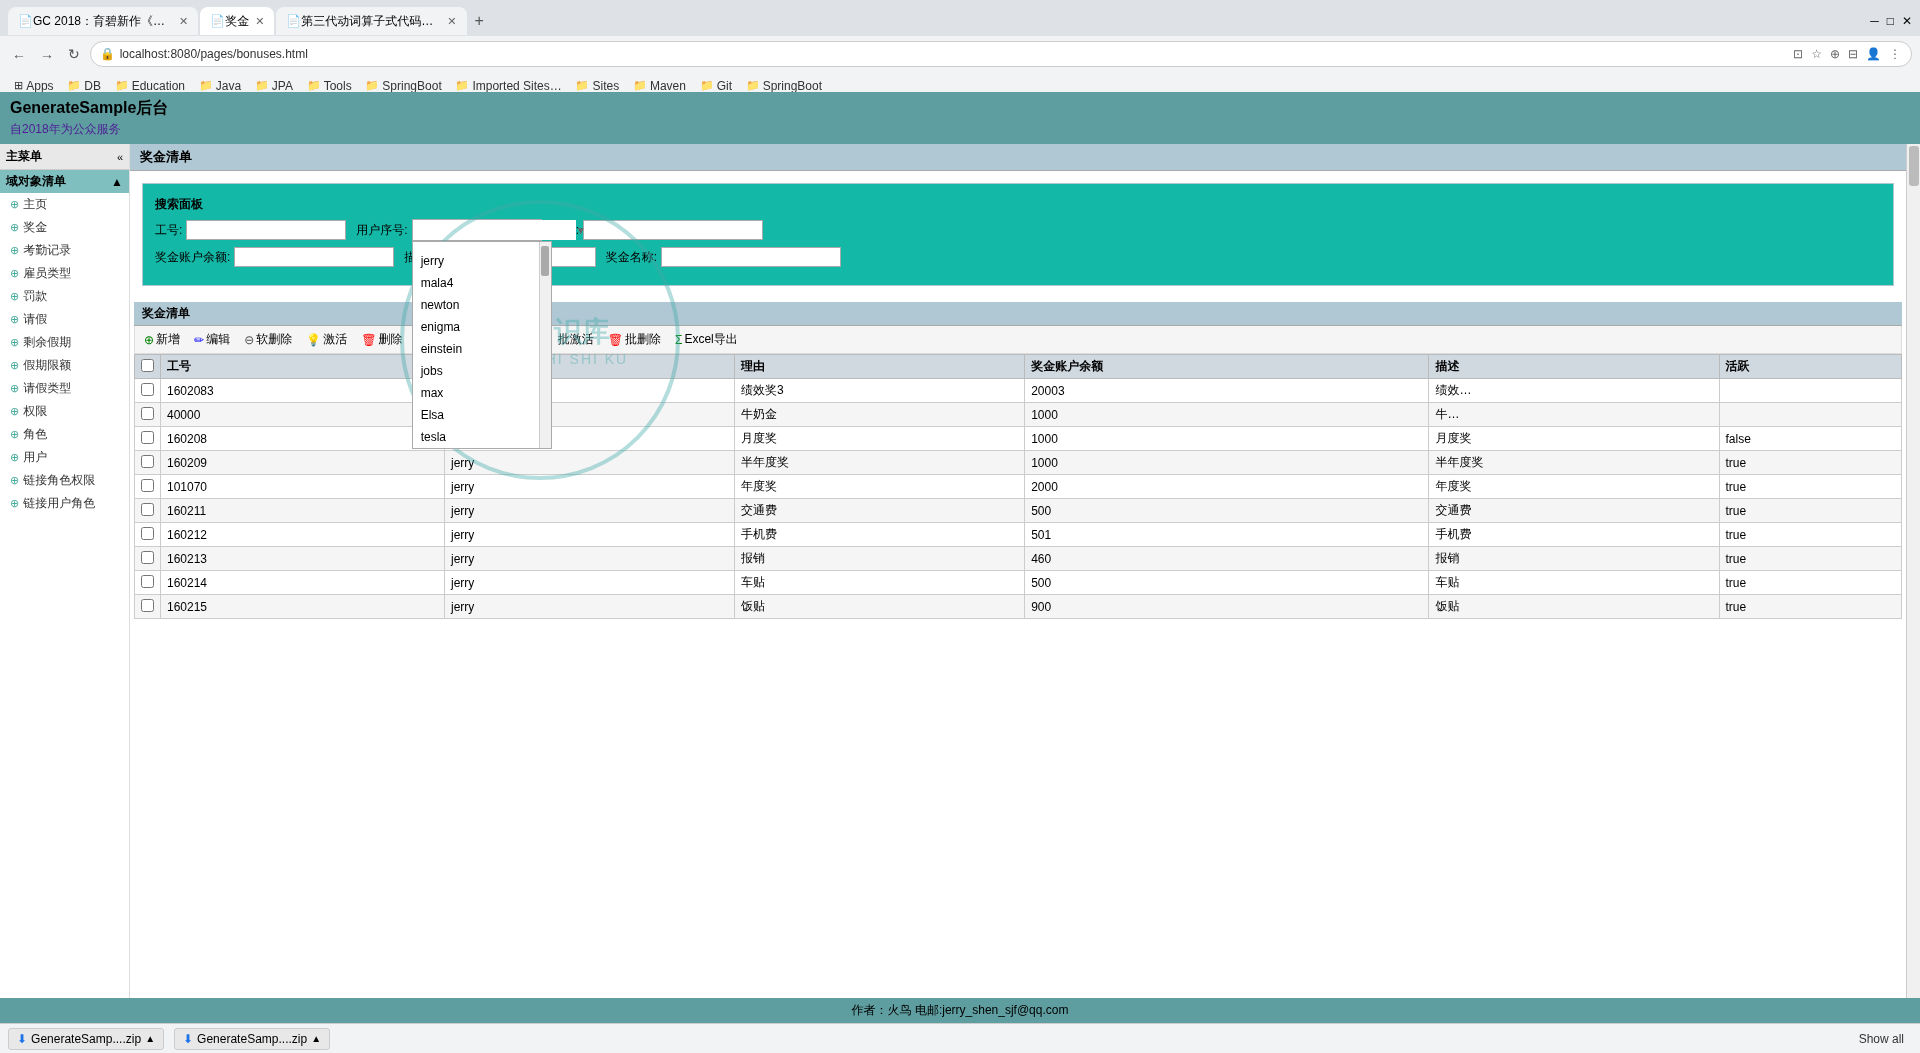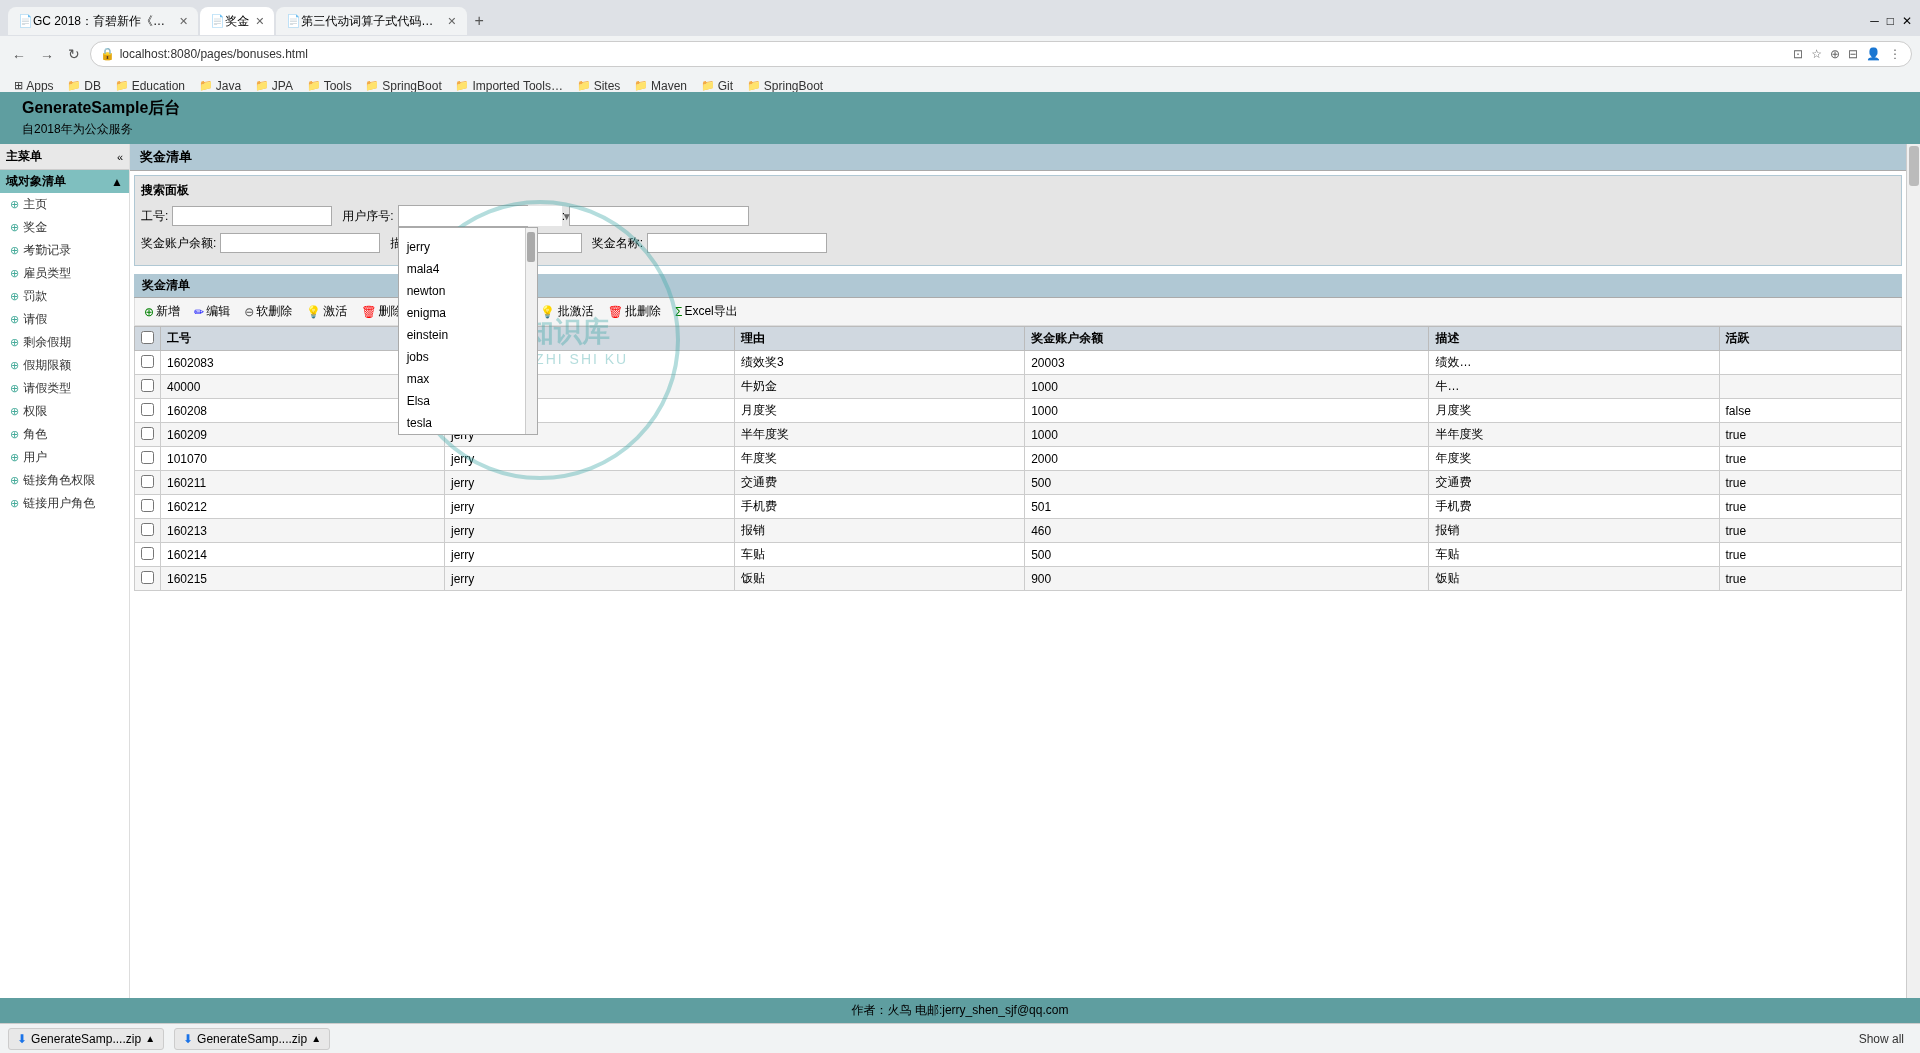--- a/index.html
+++ b/index.html
@@ -19,42 +19,42 @@
     .address-icons { display: flex; gap: 8px; margin-left: auto; }
     .addr-icon { color: #666; font-size: 12px; cursor: pointer; }
 
     
     .bookmarks-bar { display: flex; align-items: center; padding: 2px 8px; background: #f1f3f4; height: 28px; gap: 2px; border-bottom: 1px solid #ddd; }
     .bookmark-item { display: flex; align-items: center; padding: 2px 6px; border-radius: 4px; cursor: pointer; white-space: nowrap; gap: 3px; font-size: 12px; color: #333; }
     .bm-icon { font-size: 11px; }
 
     
     .page { background: #fff; height: calc(1053px - 92px - 30px); display: flex; flex-direction: column; }
-    .page-header { background: #5f9ea0; padding: 6px 22px; }
+    .page-header { background: #5f9ea0; padding: 6px 10px; }
     .page-title { font-size: 16px; font-weight: bold; color: #000; }
-    .page-subtitle { font-size: 12px; color: #000000; margin-top: 2px; }
+    .page-subtitle { font-size: 12px; color: #4c1d95; margin-top: 2px; }
 
     .page-body { display: flex; flex: 1; overflow: hidden; }
 
     
     .sidebar { width: 130px; background: #fff; border-right: 1px solid #ddd; overflow-y: auto; flex-shrink: 0; }
     .sidebar-header { display: flex; justify-content: space-between; align-items: center; padding: 4px 6px; background: #e8e8e8; border-bottom: 1px solid #ccc; cursor: pointer; }
     .sidebar-header-text { font-size: 12px; font-weight: bold; }
     .sidebar-section { background: #7fbfbf; padding: 3px 6px; display: flex; justify-content: space-between; align-items: center; cursor: pointer; }
     .sidebar-section-text { font-size: 12px; font-weight: bold; color: #000; }
     .sidebar-item { display: flex; align-items: center; padding: 3px 6px 3px 10px; cursor: pointer; gap: 4px; }
     .sidebar-item-icon { color: #4a9; font-size: 11px; }
     .sidebar-item-text { font-size: 12px; color: #333; }
 
     
     .main-content { flex: 1; overflow: hidden; display: flex; flex-direction: column; }
     .content-header { background: #b0c8d4; padding: 4px 10px; font-size: 13px; font-weight: bold; border-bottom: 1px solid #aaa; }
 
     
-    .search-panel { background: #e5e5e5; border: 1px solid #b0c8d4; margin: 4px; padding: 6px; position: relative; }
+    .search-panel { background: #14b8a6; border: 1px solid #b0c8d4; margin: 12px; padding: 12px; position: relative; }
     .search-panel-title { font-size: 12px; font-weight: bold; margin-bottom: 6px; }
     .search-row { display: flex; align-items: center; margin-bottom: 6px; gap: 10px; flex-wrap: wrap; }
     .search-field { display: flex; align-items: center; gap: 4px; justify-content: flex-end; }
     .search-label { font-size: 12px; white-space: nowrap; }
     .search-input { height: 20px; border: 1px solid #aaa; padding: 1px 4px; font-size: 12px; width: 160px; }
     .search-btn { background: #e0e0e0; border: 1px solid #aaa; padding: 2px 10px; cursor: pointer; font-size: 12px; height: 22px; }
     .dropdown-container { position: relative; display: inline-block; }
     .dropdown-list { position: absolute; top: 22px; left: 0; background: #fff; border: 1px solid #aaa; width: 130px; z-index: 100; max-height: 220px; overflow-y: auto; }
     .dropdown-list-item { padding: 4px 8px; cursor: pointer; font-size: 12px; }
 
@@ -168,21 +168,21 @@
     <div class="bookmark-item">
       <span class="bm-icon">📁</span>
       <span>Tools</span>
     </div>
     <div class="bookmark-item">
       <span class="bm-icon">📁</span>
       <span>SpringBoot</span>
     </div>
     <div class="bookmark-item">
       <span class="bm-icon">📁</span>
-      <span>Imported Tools…</span>
+      <span>Imported Sites…</span>
     </div>
     <div class="bookmark-item">
       <span class="bm-icon">📁</span>
       <span>Sites</span>
     </div>
     <div class="bookmark-item">
       <span class="bm-icon">📁</span>
       <span>Maven</span>
     </div>
     <div class="bookmark-item">

